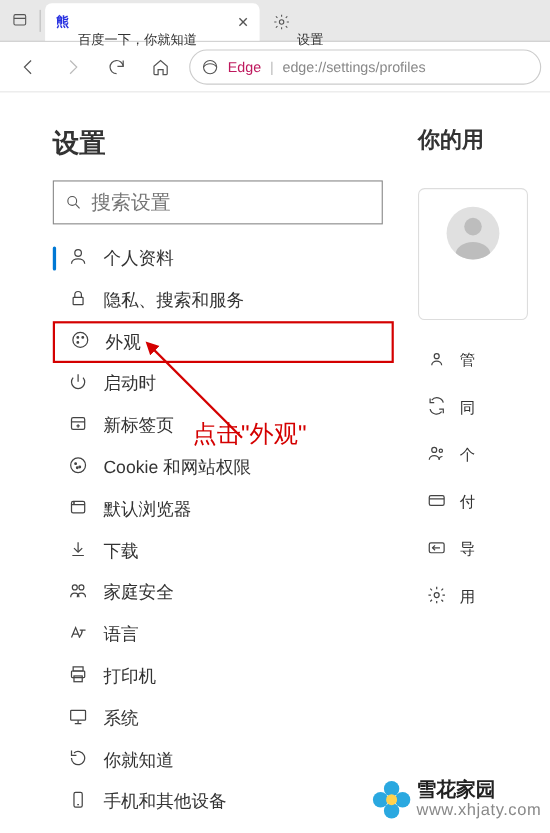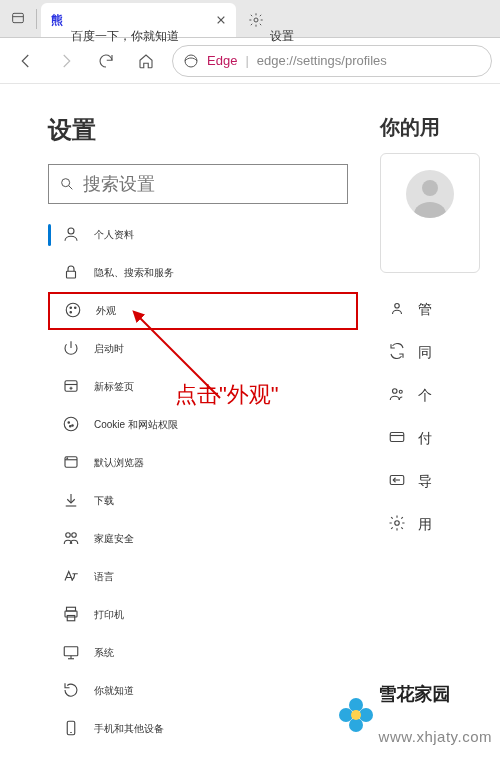--- a/index.html
+++ b/index.html
@@ -26,46 +26,46 @@
   .addr-bar .pipe { color: #bbb; }
   .addr-bar .url { color: #888; white-space: nowrap; }
 
   .content { display: flex; height: calc(757px - 38px - 46px); }
   .sidebar { width: 380px; padding: 30px 0 0 48px; }
   .setting-title { font-size: 24px; font-weight: 600; margin-bottom: 18px; }
   .search-box { width: 300px; height: 40px; border: 1px solid #888; display: flex; align-items: center; padding: 0 10px; gap: 8px; margin-bottom: 12px; }
   .search-box input { border: none; outline: none; flex: 1; font-size: 18px; background: transparent; }
   .search-box svg { width: 16px; height: 16px; stroke: #555; fill: none; stroke-width: 1.5; }
   .nav-list { list-style: none; }
-  .nav-item { display: flex; align-items: center; height: 38px; padding-left: 14px; font-size: 10px; color: #333; gap: 14px; position: relative; width: 310px; }
+  .nav-item { display: flex; align-items: center; height: 38px; padding-left: 14px; font-size: 16px; color: #333; gap: 14px; position: relative; width: 310px; }
   .nav-item.selected::before { content:""; position:absolute; left:0; top:8px; bottom:8px; width:3px; background:#0078d4; border-radius:2px; }
   .nav-item svg { width: 18px; height: 18px; stroke: #444; fill: none; stroke-width: 1.5; }
   .nav-item.highlight { border: 2px solid #d40000; }
 
   .right-pane { flex: 1; padding-top: 30px; font-size: 20px; font-weight: 600; }
-  .right-title { margin-bottom: 12px; }
+  .right-title { margin-bottom: 30px; }
   .profile-card { border: 1px solid #ddd; border-radius: 6px; width: 100px; height: 120px; padding: 10px; display:flex; align-items:flex-start; justify-content:center; }
   .avatar { width: 48px; height: 48px; border-radius: 50%; background: #e0e0e0; position: relative; overflow: hidden; margin-top: 6px; }
   .avatar::before { content:""; position:absolute; top:10px; left:16px; width:16px; height:16px; border-radius:50%; background:#bdbdbd; }
   .avatar::after { content:""; position:absolute; bottom:-8px; left:8px; width:32px; height:24px; border-radius:50% 50% 0 0; background:#bdbdbd; }
   .right-icons { margin-top: 26px; display: flex; flex-direction: column; gap: 22px; padding-left: 8px; }
   .right-row { display:flex; align-items:center; gap: 12px; font-size: 14px; font-weight: 400; }
   .right-row svg { width: 18px; height: 18px; stroke: #444; fill: none; stroke-width: 1.5; }
   .annotation-text { position: absolute; left: 175px; top: 380px; font-size: 22px; color: #d40000; font-weight: 400; pointer-events: none; }
   .annotation-arrow { position: absolute; left: 130px; top: 308px; pointer-events: none; }
 
   .watermark { position: absolute; right: 8px; bottom: 12px; display: flex; align-items: center; gap: 6px; }
   .wm-logo { width: 34px; height: 34px; position: relative; }
   .wm-logo .petal { position: absolute; width: 14px; height: 14px; border-radius: 50%; background: #2aa8e0; }
   .wm-logo .p1 { top: 0; left: 10px; }
   .wm-logo .p2 { bottom: 0; left: 10px; }
   .wm-logo .p3 { left: 0; top: 10px; }
   .wm-logo .p4 { right: 0; top: 10px; }
   .wm-logo .center { position:absolute; top:12px; left:12px; width:10px; height:10px; border-radius:50%; background:#ffd24d; }
-  .wm-text { display:flex; flex-direction:column; line-height:1.1;gap:24px; }
+  .wm-text { display:flex; flex-direction:column; line-height:1.1; }
   .wm-title { font-size: 18px; font-weight: 700; color: #222; }
   .wm-url { font-size: 15px; color: #888; letter-spacing: 0.5px; }
 </style>
 </head>
 <body>
 
 <div class="title-bar">
   <div class="tb-btn">
     <svg viewBox="0 0 24 24">
         <rect x="4" y="5" width="16" height="14" rx="2"></rect>

